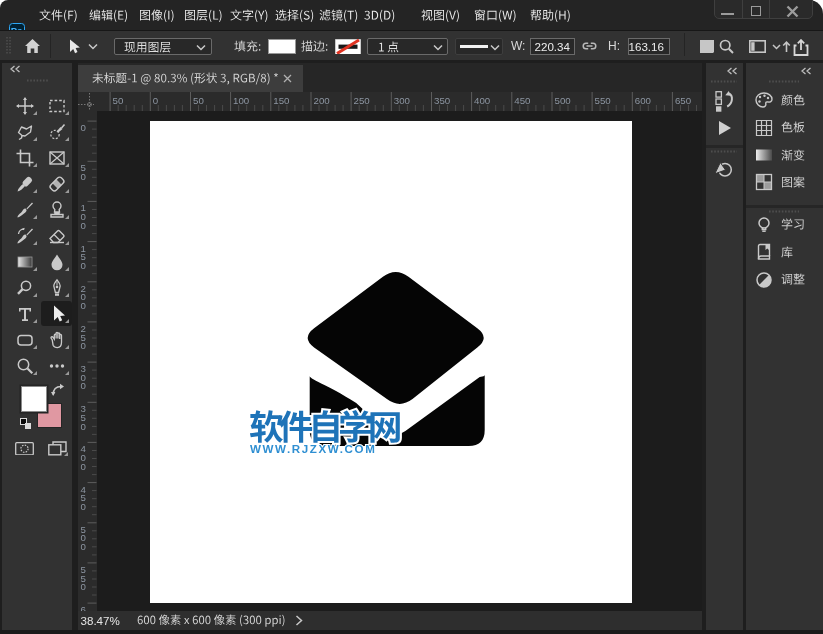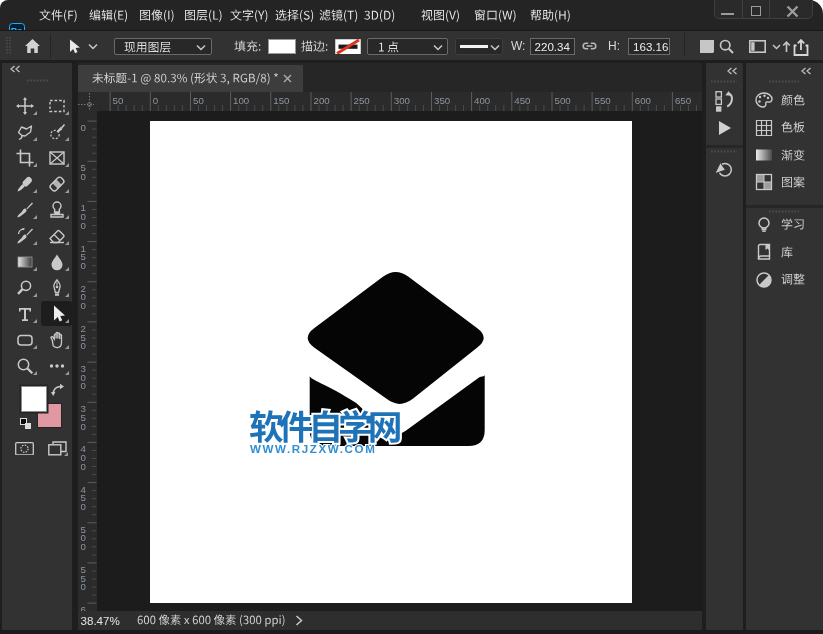--- a/index.html
+++ b/index.html
@@ -98,21 +98,21 @@
       <path d="M1 1.5 L5 5.5 L9 1.5" stroke="#c9c9c9" stroke-width="1.5" fill="none"></path>
     </svg>
 <div class="abs" style="left:511px;top:39px;color:#d8d8d8;font-size:12px">W:</div>
 <div class="abs" style="left:530px;top:37.5px;width:44.5px;height:17.5px;background:#282828;border:1px solid #6a6a6a;color:#ececec;font-size:11.6px;line-height:16px;text-align:center">220.34</div>
 <svg class="abs" style="left:581px;top:41px" width="17" height="11" viewBox="0 0 17 11">
 <g fill="none" stroke="#b9b9b9" stroke-width="1.5">
 <path d="M7.2 7.8 H5 A2.8 2.8 0 0 1 5 2.2 H7.2 M9.8 2.2 H12 A2.8 2.8 0 0 1 12 7.8 H9.8 M5.5 5 H11.5"></path>
       </g>
     </svg>
 <div class="abs" style="left:608px;top:39px;color:#d8d8d8;font-size:12px">H:</div>
-<div class="abs" style="left:627.5px;top:37.5px;width:42px;height:17.5px;background:#282828;border:1px solid #6a6a6a;color:#ececec;font-size:11.6px;line-height:16px;text-align:right">163.16</div>
+<div class="abs" style="left:627.5px;top:37.5px;width:42px;height:17.5px;background:#282828;border:1px solid #6a6a6a;color:#ececec;font-size:11.6px;line-height:16px;text-align:left">163.16</div>
 <div class="abs" style="left:684px;top:33px;width:1px;height:23px;background:#242424"></div>
 <div class="abs" style="left:700px;top:39.5px;width:13.5px;height:13.5px;background:#c6c6c6"></div>
 <svg class="abs" style="left:711px;top:51px" width="4" height="4">
       <path d="M4 0 L4 4 L0 4 Z" fill="#323232"></path>
     </svg>
 <svg class="abs" style="left:719px;top:39px" width="15" height="15" viewBox="0 0 15 15">
 <circle cx="6.2" cy="6.2" r="4.7" fill="none" stroke="#c6c6c6" stroke-width="1.7"></circle>
 <path d="M9.8 9.8 L14 14" stroke="#c6c6c6" stroke-width="2"></path>
     </svg>
 <svg class="abs" style="left:748.5px;top:40px" width="17" height="13" viewBox="0 0 17 13">

